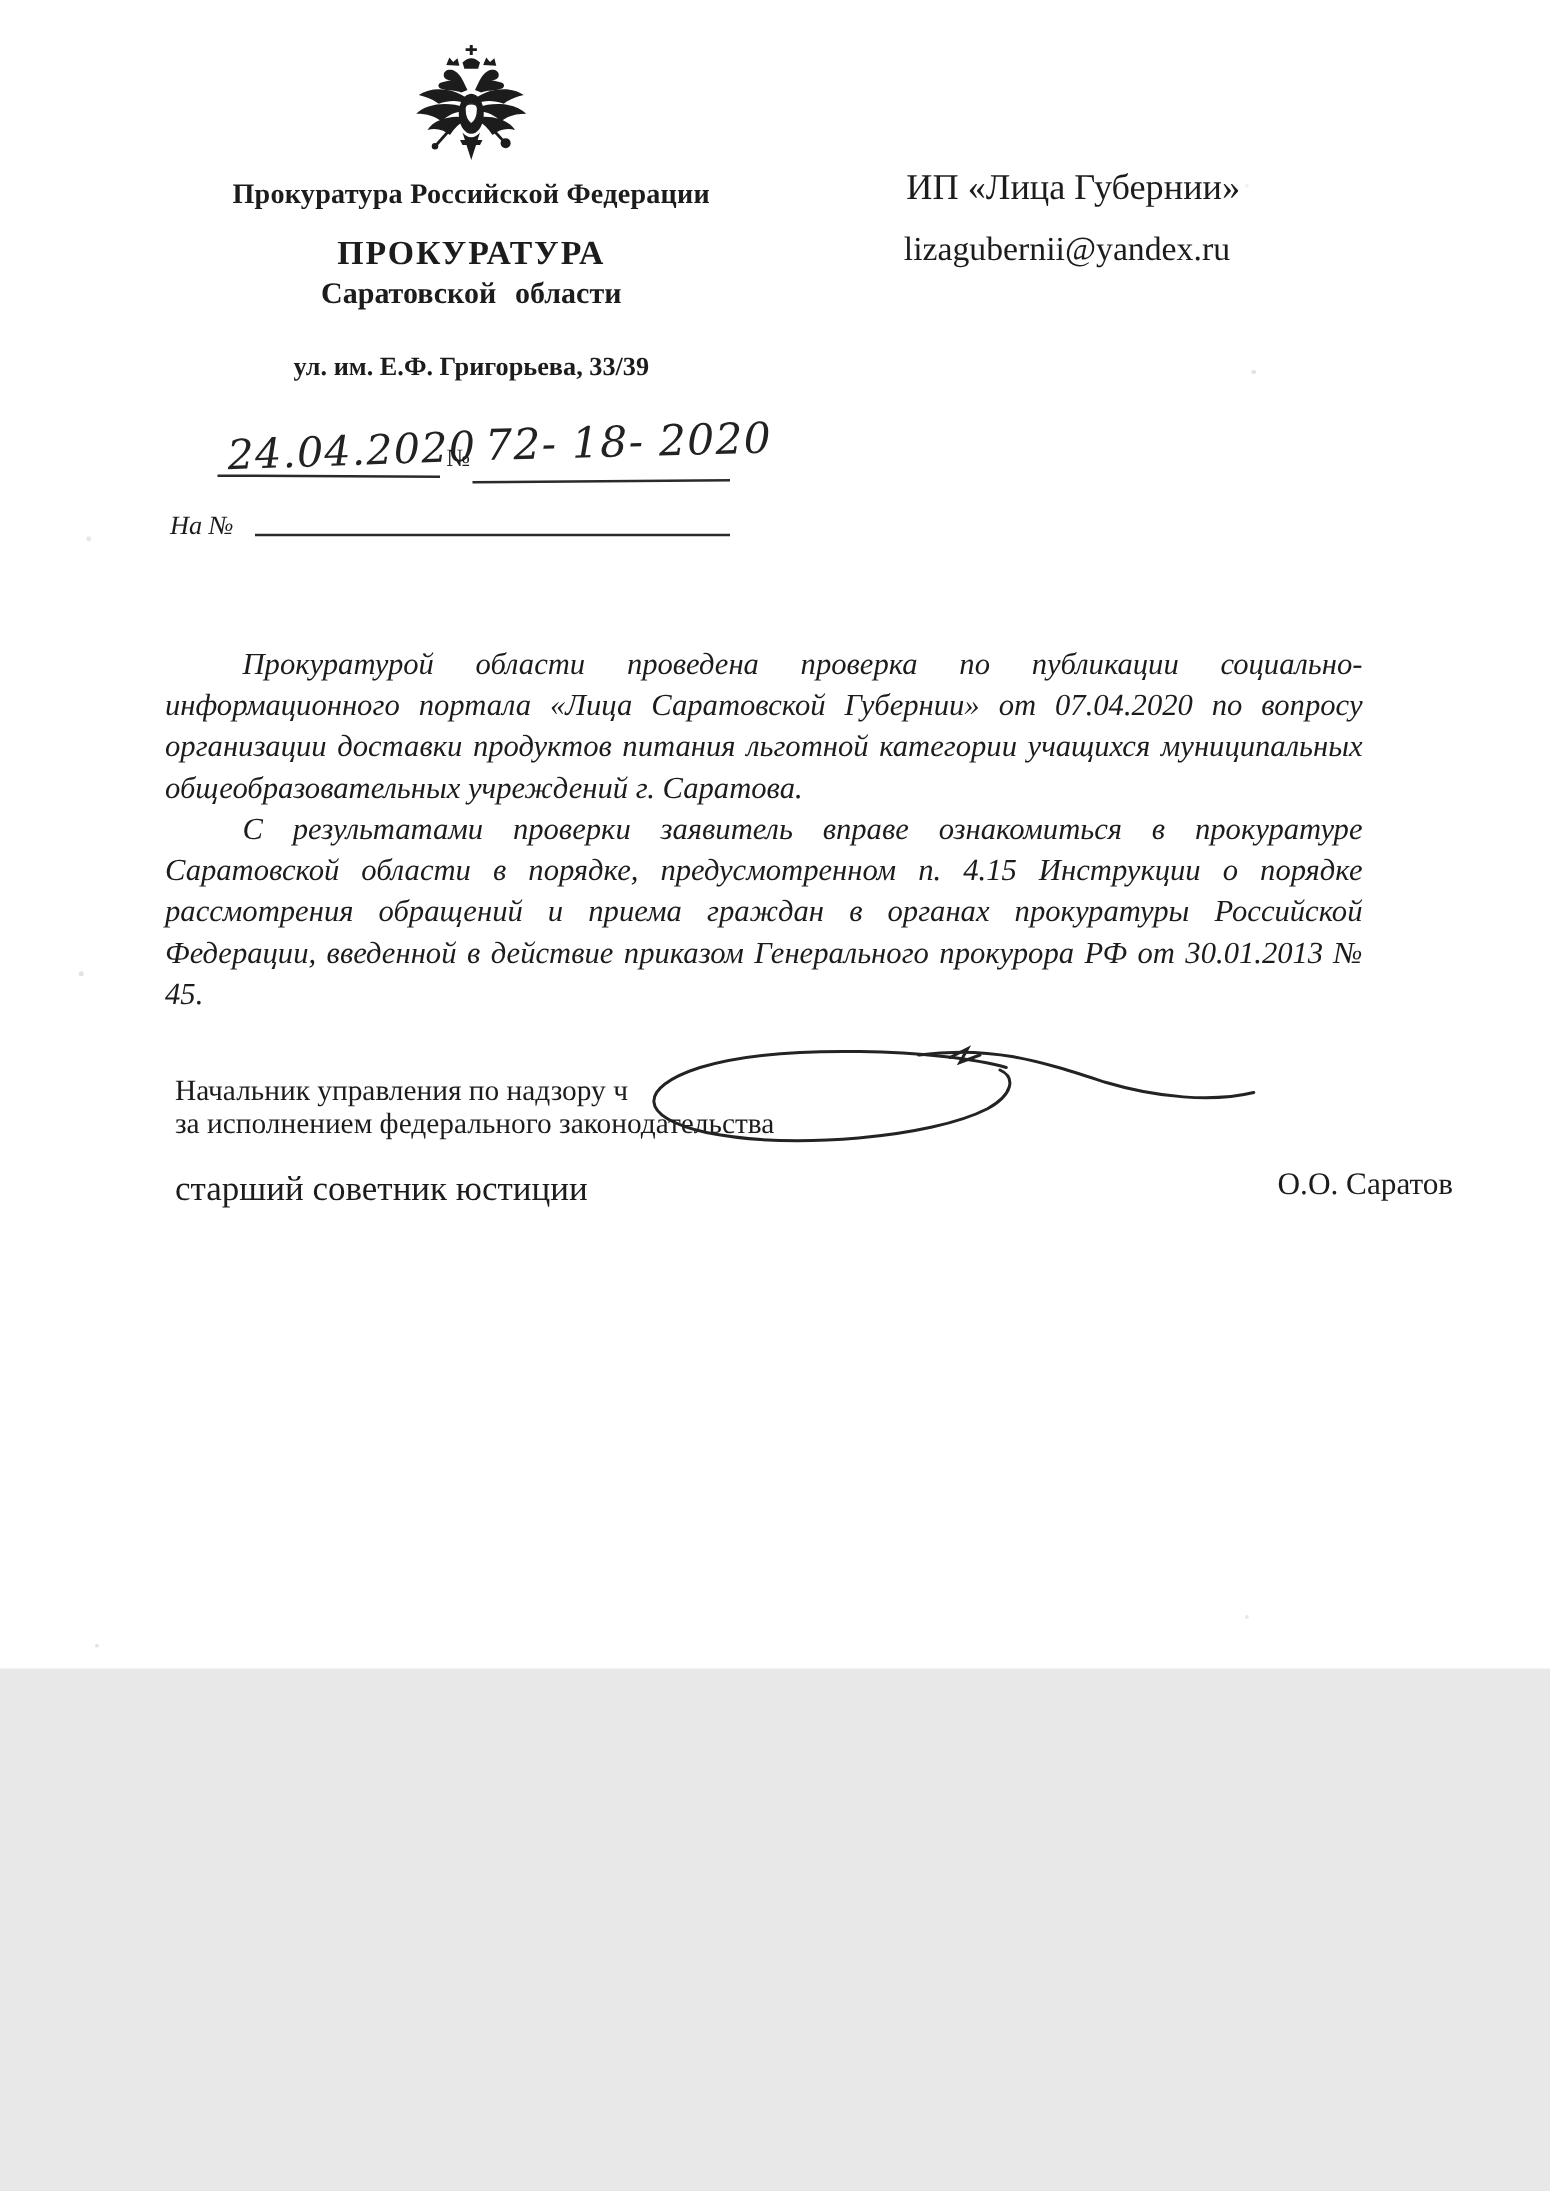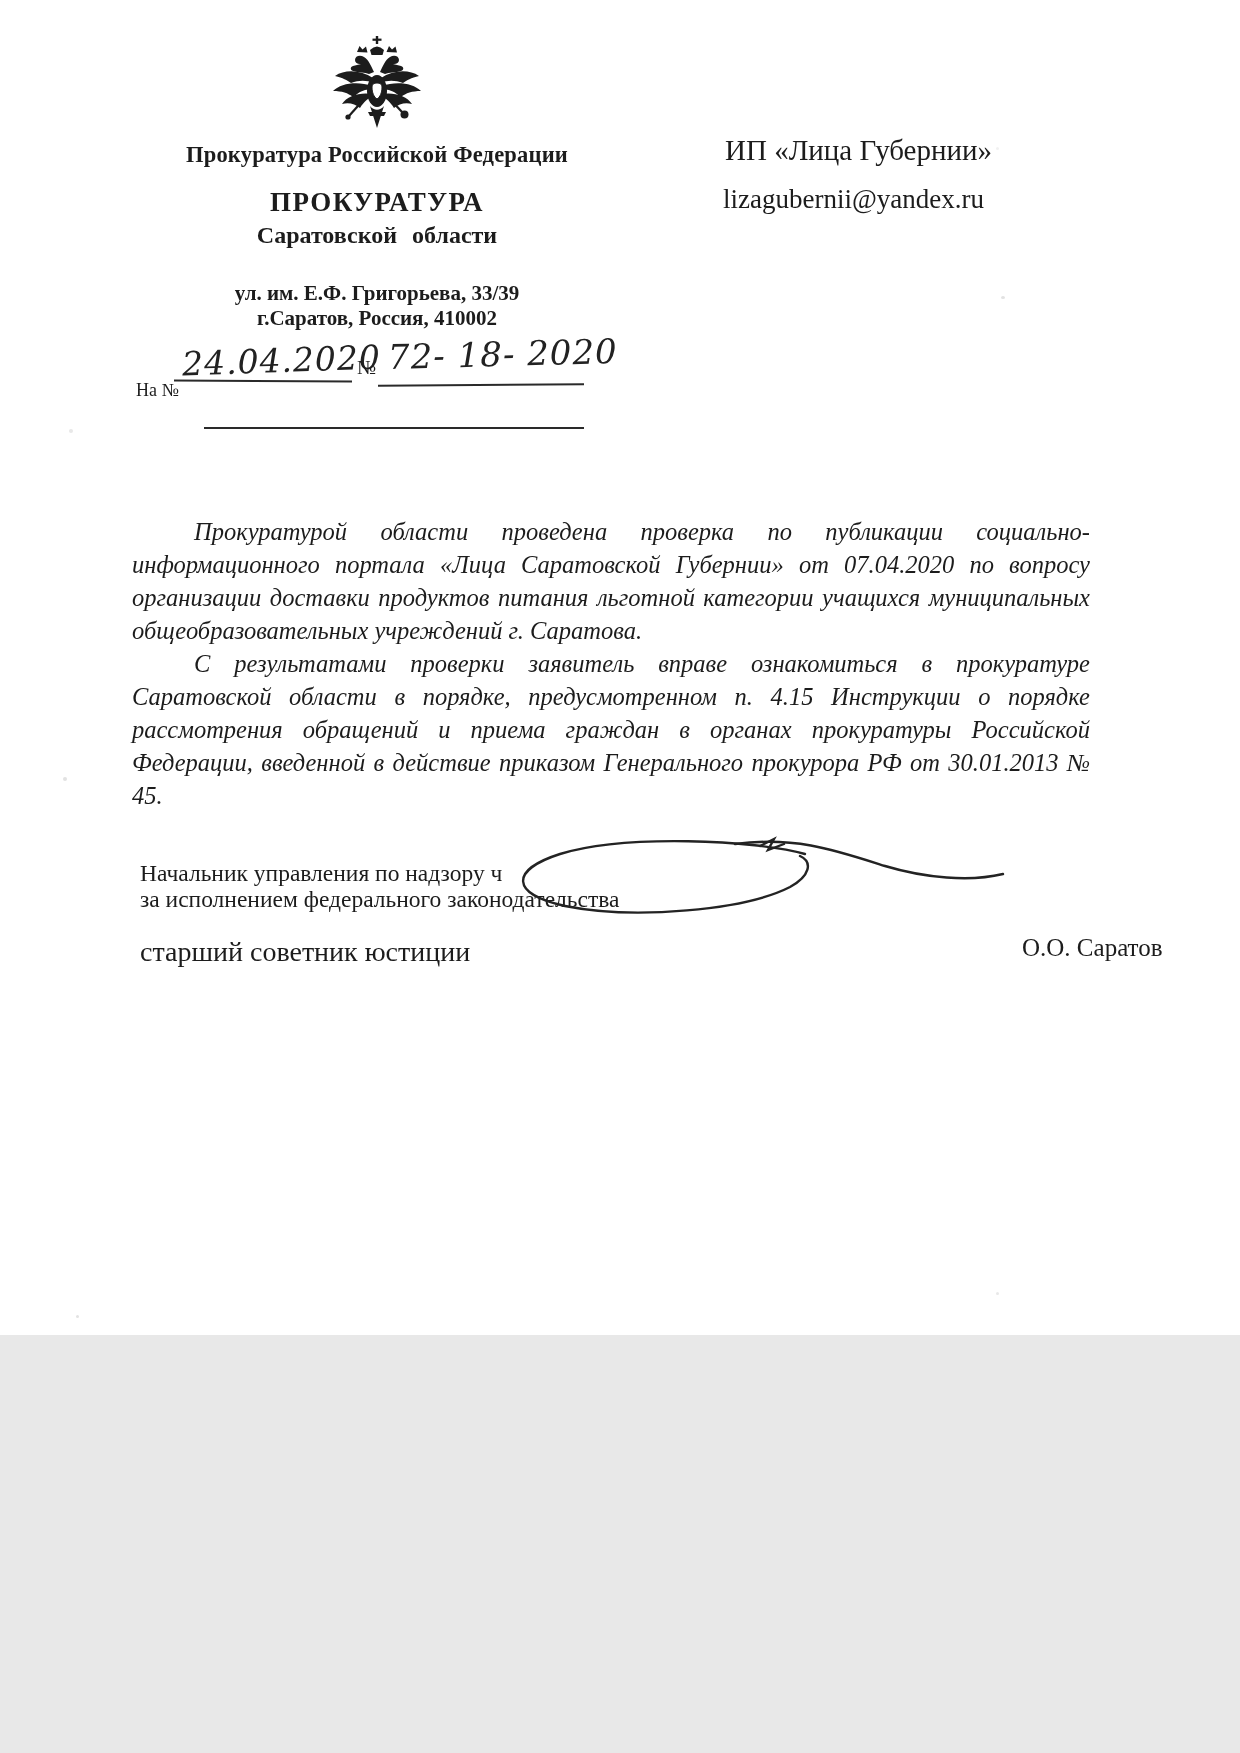--- a/index.html
+++ b/index.html
@@ -27,21 +27,21 @@
     font-family:"DejaVu Serif", serif;
     font-style:italic;
     color:#222;
   }
   .hw-date{left:182px;top:341px;font-size:33px;transform:rotate(-2deg);letter-spacing:1px;}
   .no-sign{left:357px;top:356px;font-size:20px;}
   .hw-number{left:388px;top:334px;font-size:34px;transform:rotate(-1.5deg);letter-spacing:1px;}
   .rule{position:absolute;background:#2a2a2a;height:2px;}
   .rule-date{left:174px;top:380px;width:178px;transform:rotate(.3deg);}
   .rule-number{left:378px;top:384px;width:206px;transform:rotate(-.4deg);}
-  .ref-label{left:136px;top:380px;font-size:18px;}
+  .ref-label{left:136px;top:408px;font-size:21px;font-style:italic;}
   .rule-ref{left:204px;top:427px;width:380px;}
 
   
   .recipient-name{left:725px;top:134px;font-size:29px;}
   .recipient-email{left:723px;top:184px;font-size:27px;font-family:"Liberation Serif",serif;}
 
   
   .body-text{
     left:132px;top:515px;width:958px;
     font-size:24.5px;line-height:33px;
@@ -96,21 +96,20 @@
         <line x1="62" y1="62" x2="75" y2="76" stroke-width="2.2"></line>
         <circle cx="77.5" cy="78.5" r="4" stroke="none"></circle>
       </g>
     </svg>
   </div>
 
   <div class="abs center org-federal">Прокуратура Российской Федерации</div>
   <div class="abs center org-name">ПРОКУРАТУРА</div>
   <div class="abs center org-region">Саратовской области</div>
   <div class="abs center addr1">ул. им. Е.Ф. Григорьева, 33/39</div>
-  <div class="abs center addr2">г.Саратов, Россия, 410002</div>
 
   <div class="abs handwriting hw-date">24.04.2020</div>
   <div class="abs no-sign">№</div>
   <div class="abs handwriting hw-number">72- 18- 2020</div>
   <div class="rule rule-date"></div>
   <div class="rule rule-number"></div>
   <div class="abs ref-label">На №</div>
   <div class="rule rule-ref"></div>
 
   <div class="abs recipient-name">ИП «Лица Губернии»</div>

